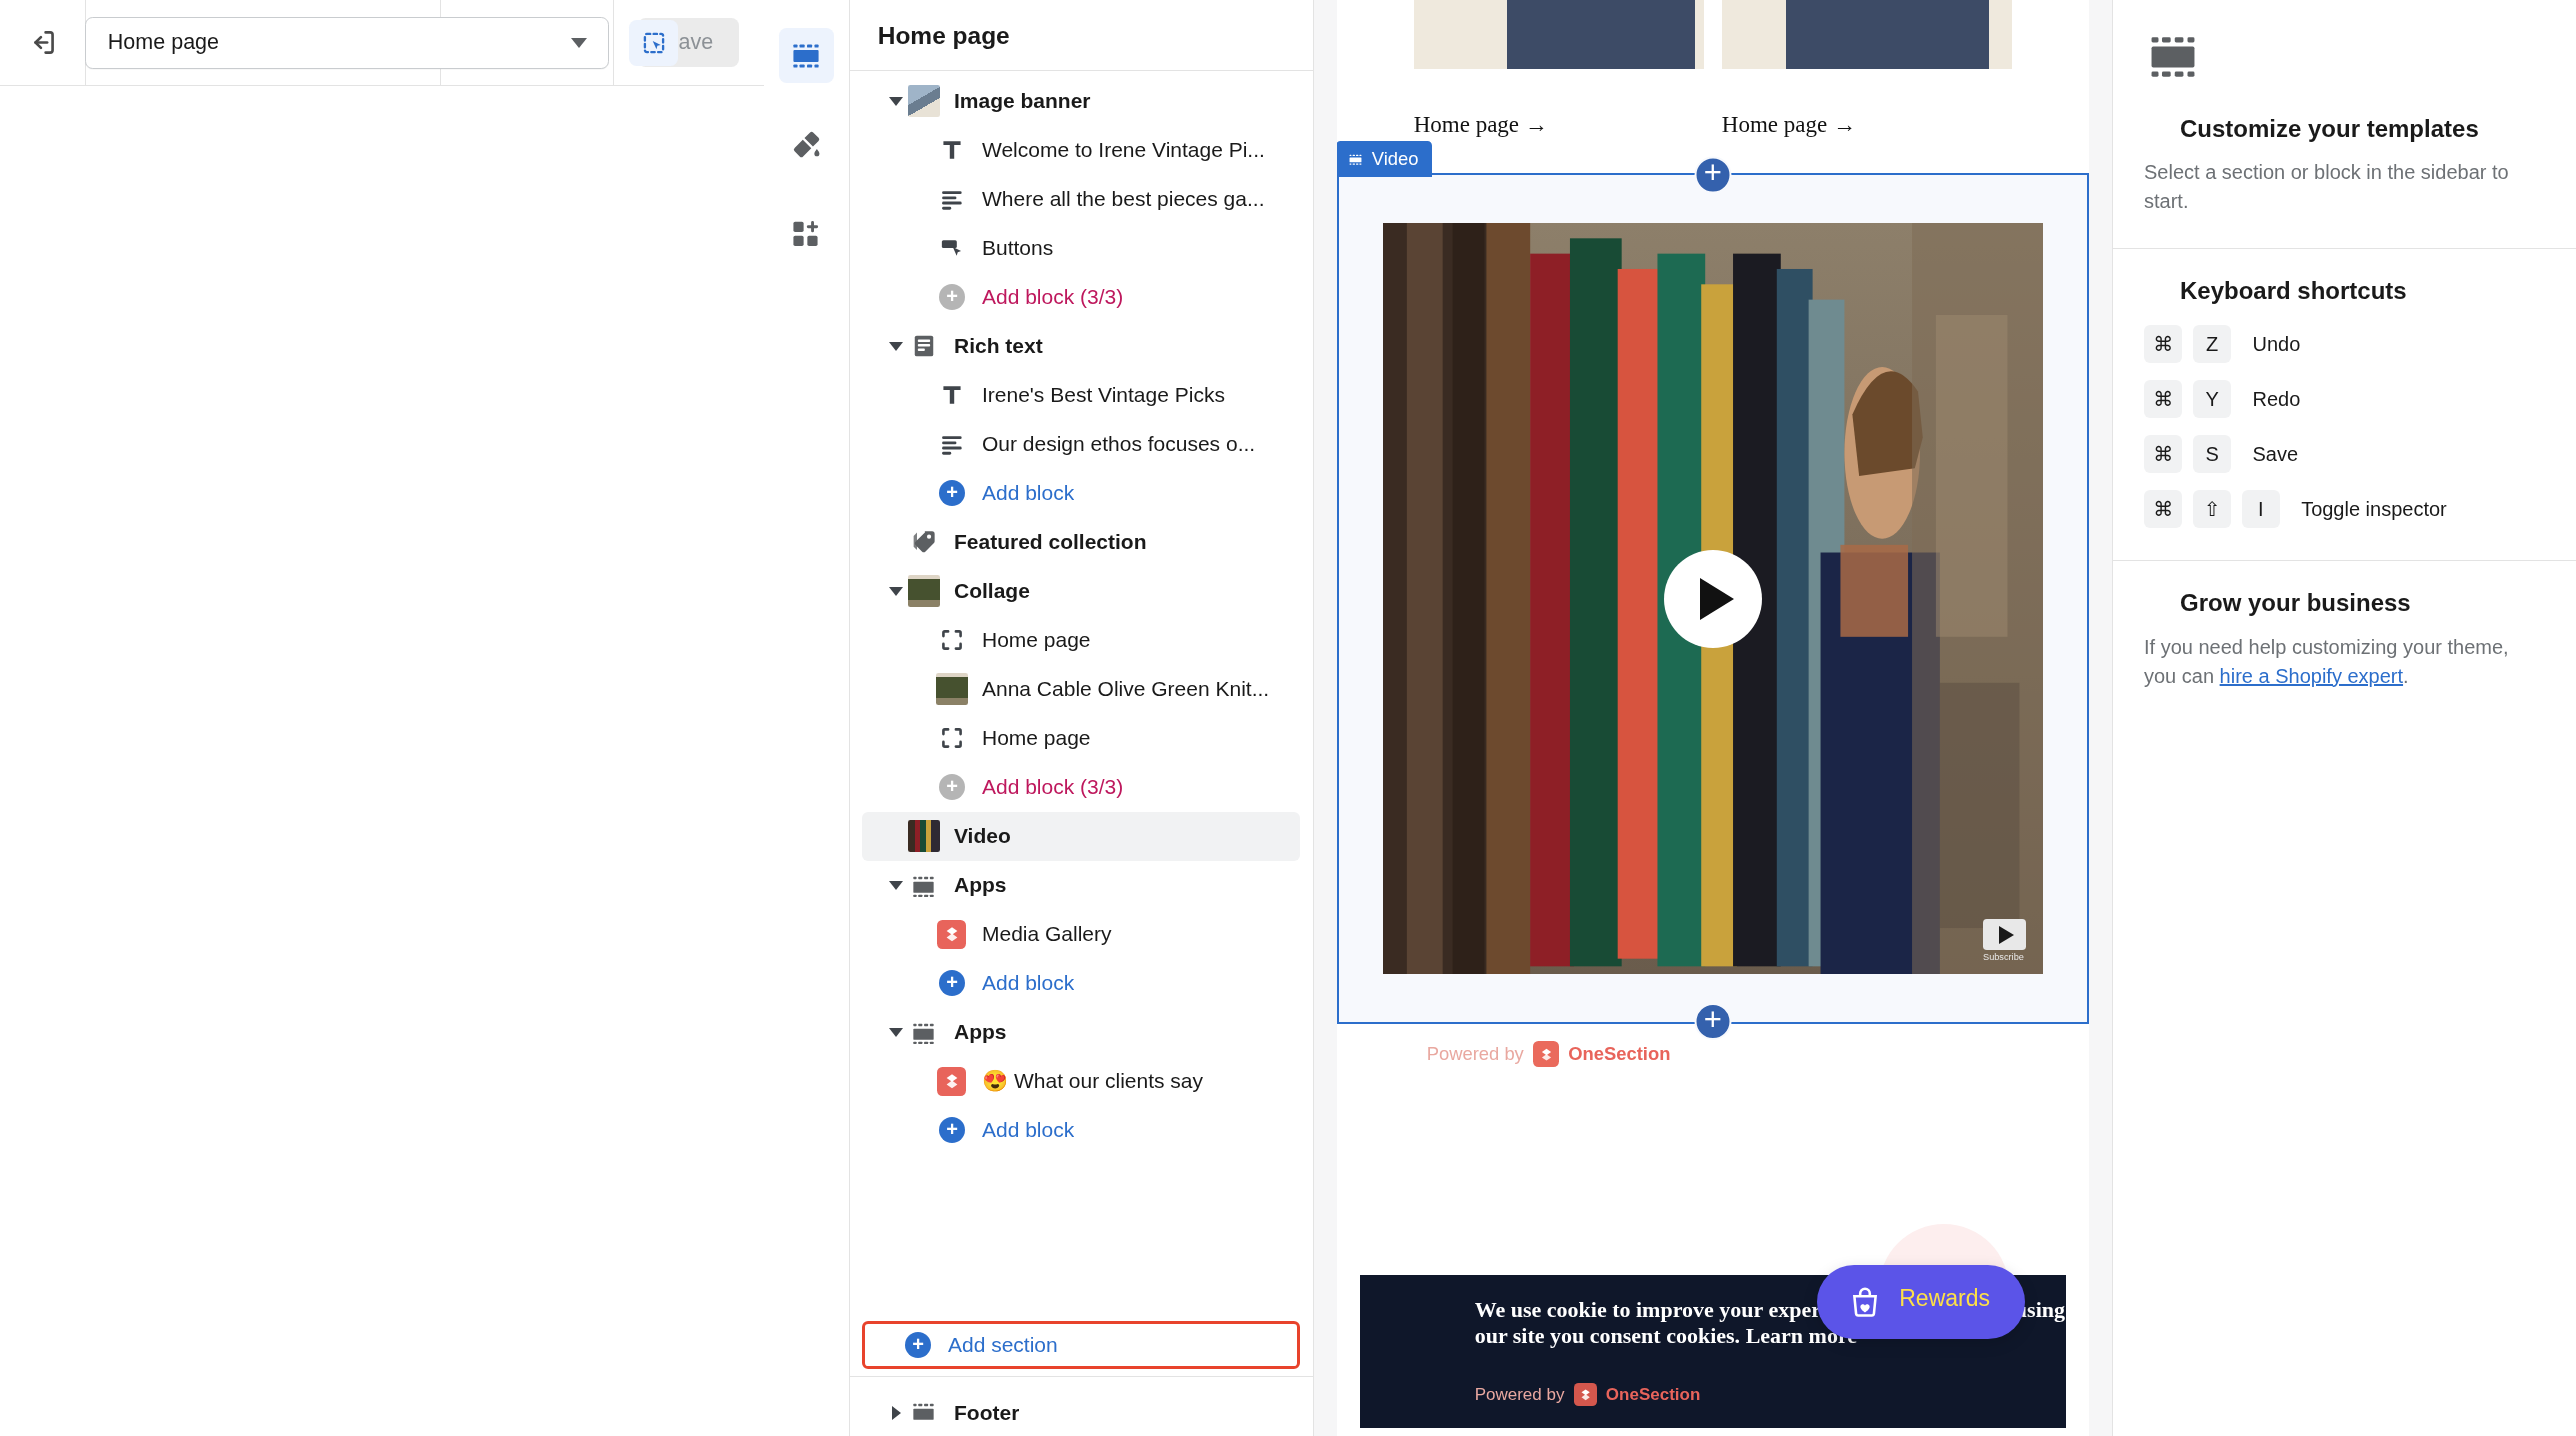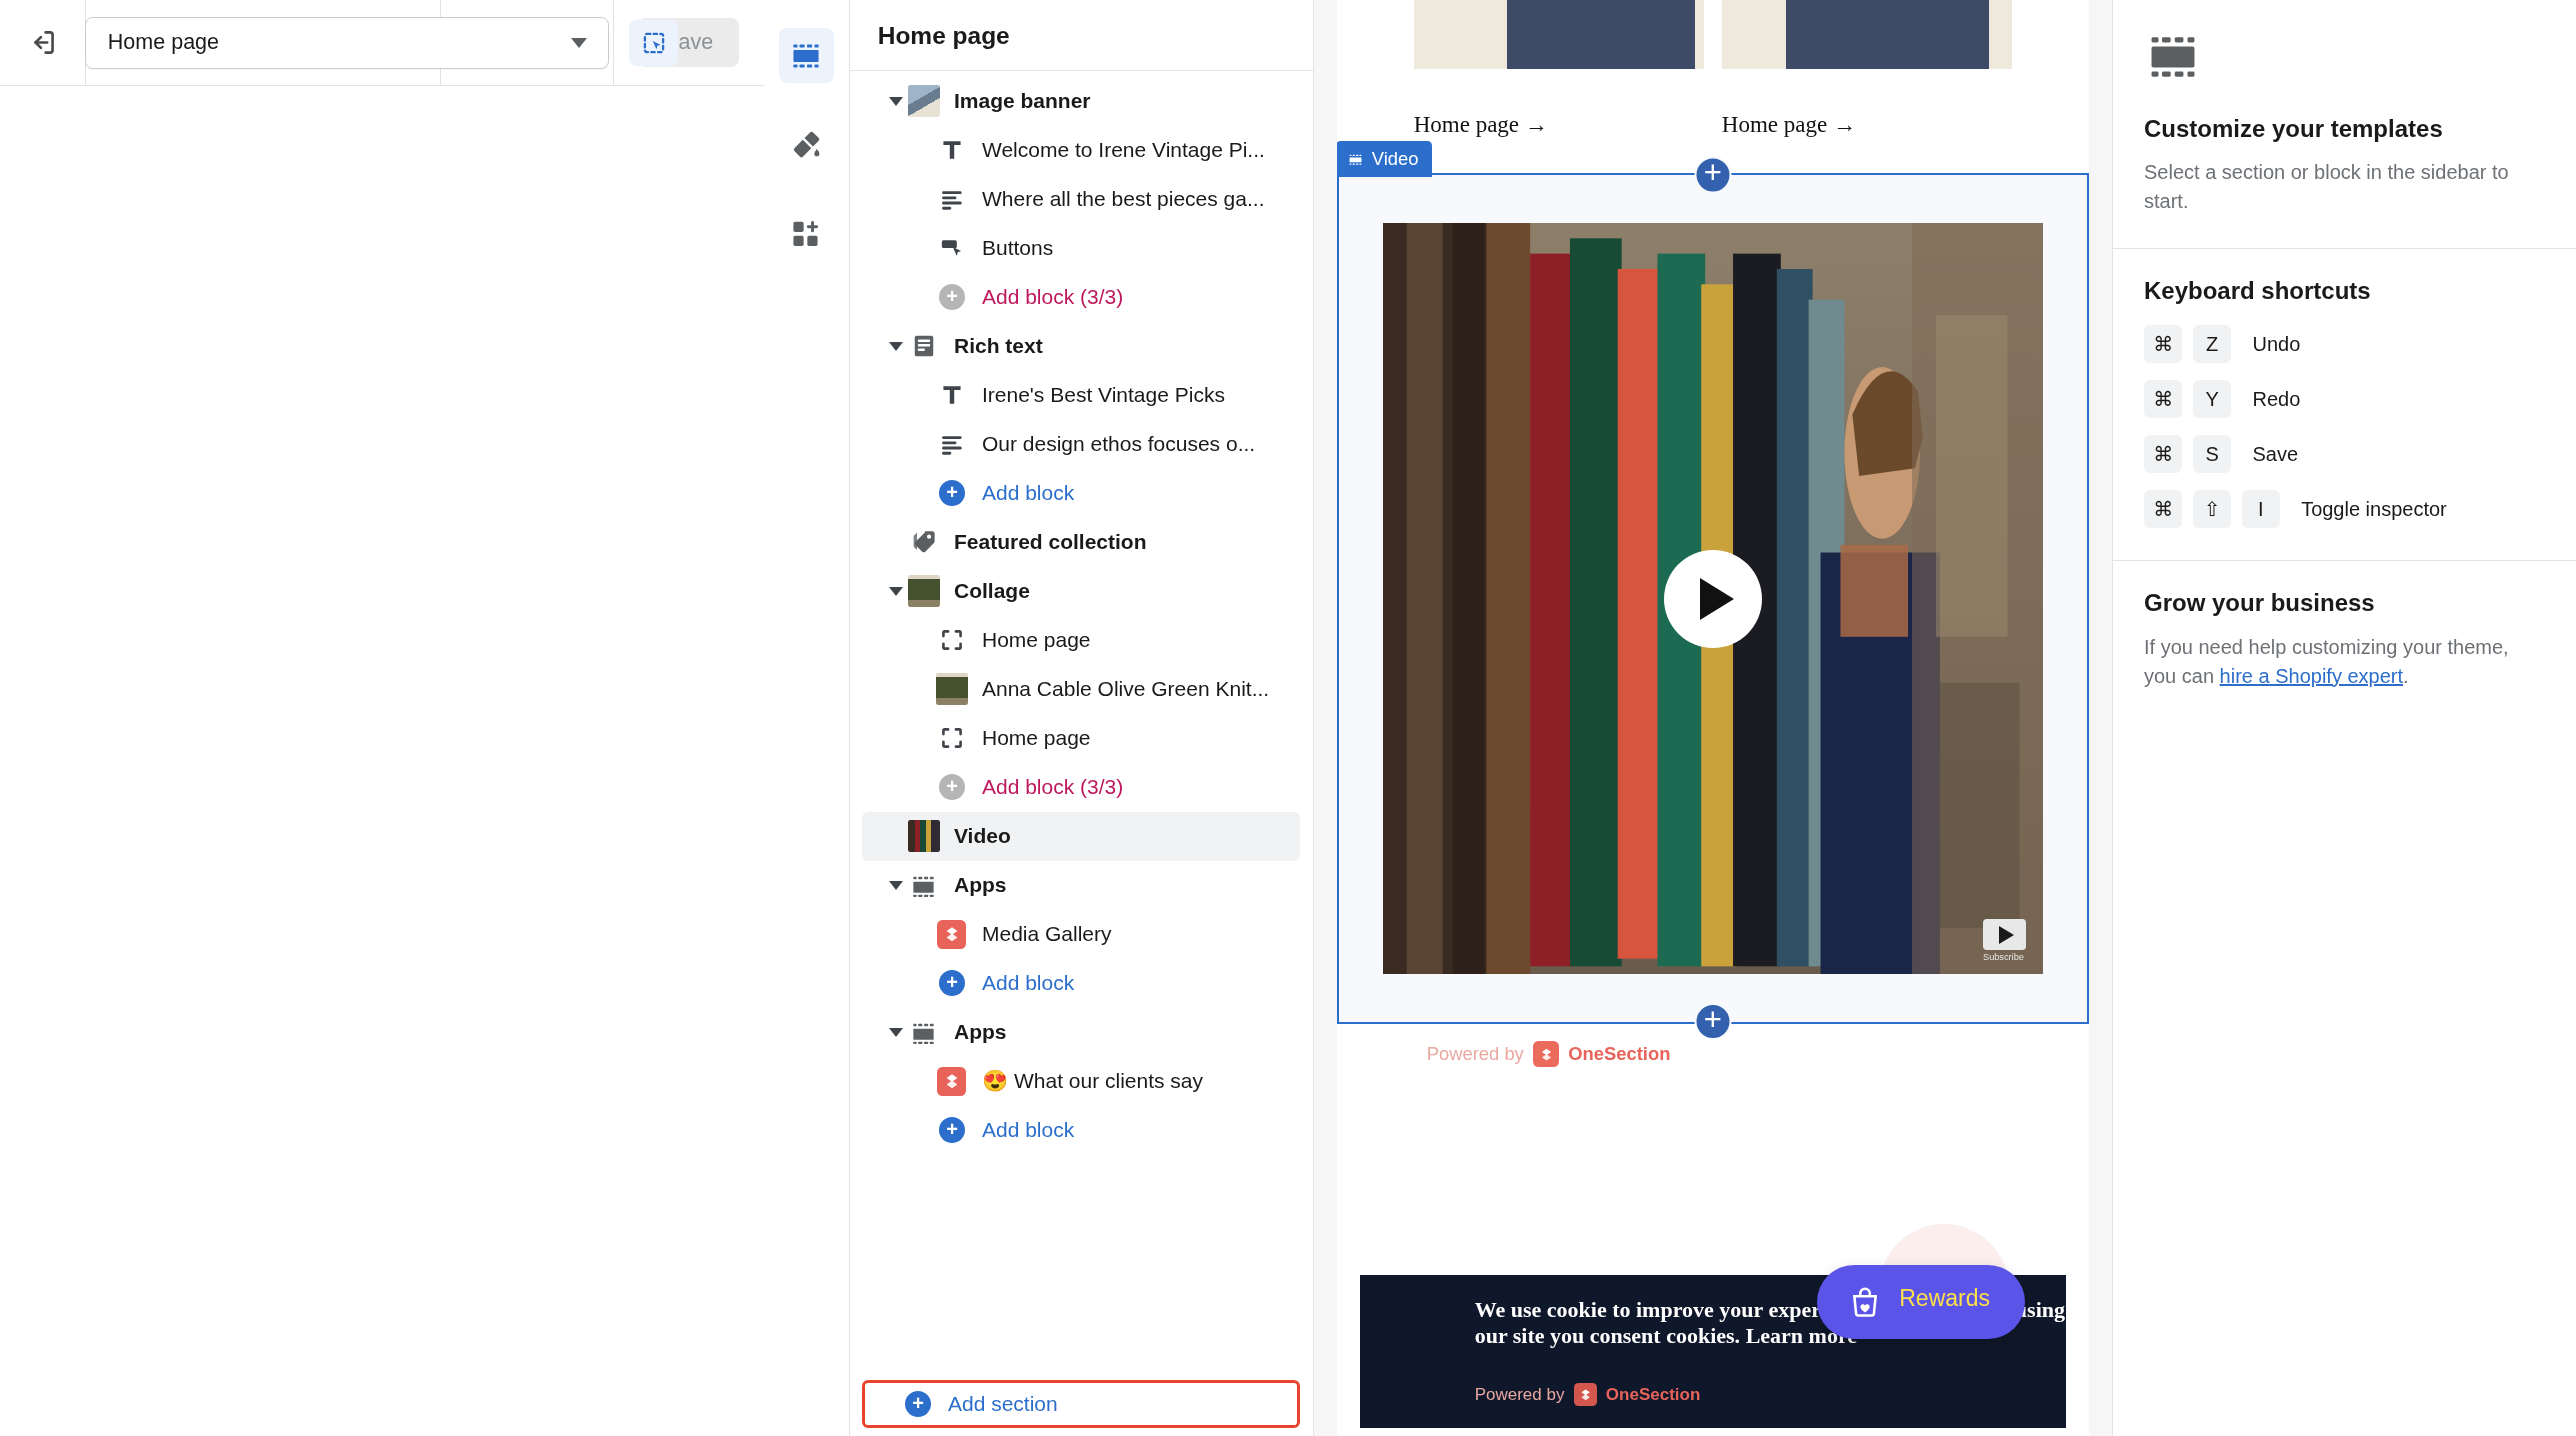--- a/index.html
+++ b/index.html
@@ -282,21 +282,21 @@
     box-shadow: 0 4.6px 15.3px rgba(0,0,0,.15);
   }
 
   
   .inspector {
     width: 464px; min-width: 464px; background: #fff;
     border-left: 0.8px solid #e3e3e3;
     display: flex; flex-direction: column;
   }
   .insp-block { padding: 28px 31px 32px 31px; border-bottom: 0.8px solid #e3e3e3; }
-  .insp-title { font-size: 24px; font-weight: 700; color: #1a1a1a; margin-bottom: 15.3px; }
+  .insp-title { font-size: 24px; font-weight: 700; color: #1a1a1a; margin-bottom: 15.3px; margin-left: 36px; }
   .insp-sub { font-size: 20px; color: #6d7175; line-height: 1.45; }
   .insp-icon { margin-bottom: 26px; }
   .shortcuts { display: flex; flex-direction: column; gap: 17px; margin-top: 20px; }
   .sc-row { display: flex; align-items: center; gap: 10.7px; }
   .key {
     min-width: 38px; height: 38px; background: #f1f2f3; border-radius: 6.1px;
     display: flex; align-items: center; justify-content: center;
     font-size: 20px; color: #1a1a1a; padding: 0 9.2px;
   }
   .sc-label { font-size: 20px; color: #1a1a1a; margin-left: 10.7px; }
@@ -637,20 +637,37 @@
           </div>
         </div>
       <div class="sb-addsection-wrap">
         <div class="row addsection">
           <span class="ico">
               <span class="plus-circle">
                 <span>+</span>
               </span>
             </span>
           <span class="label">Add section</span>
+        </div>
+      </div>
+      <div class="sb-footer-wrap">
+        <div class="row section">
+          <span class="twisty">
+              <span class="tw-right"></span>
+            </span>
+          <span class="ico">
+            <svg width="29" height="29" viewBox="0 0 20 20" fill="#5c5f62">
+              <rect x="3" y="7.4" width="14" height="7.6" rx=".6"></rect>
+              <rect x="3" y="4" width="2.2" height="1.7" rx=".5"></rect>
+                <rect x="6.4" y="4" width="2.8" height="1.7" rx=".5"></rect>
+              <rect x="10.4" y="4" width="2.8" height="1.7" rx=".5"></rect>
+                <rect x="14.4" y="4" width="2.6" height="1.7" rx=".5"></rect>
+            </svg>
+          </span>
+          <span class="label">Footer</span>
         </div>
       </div>
     </div>
 
     <div class="preview">
       <div class="canvas">
 
         <div class="collage-strip">
           <div class="collage-card">
             <div class="collage-img" style="background:linear-gradient(90deg,#efe9dd 0 32%,#3d4b66 32% 97%,#efe9dd 97% 100%);"></div>

